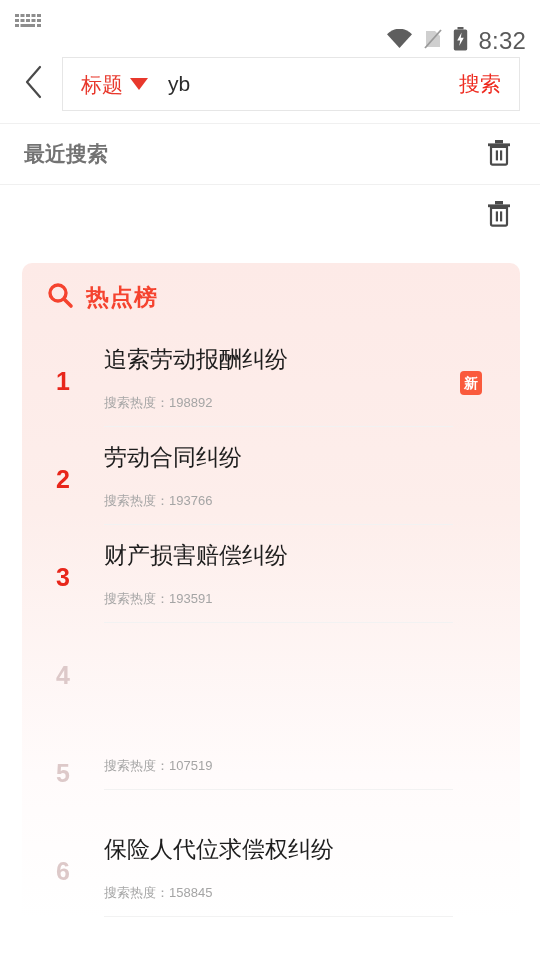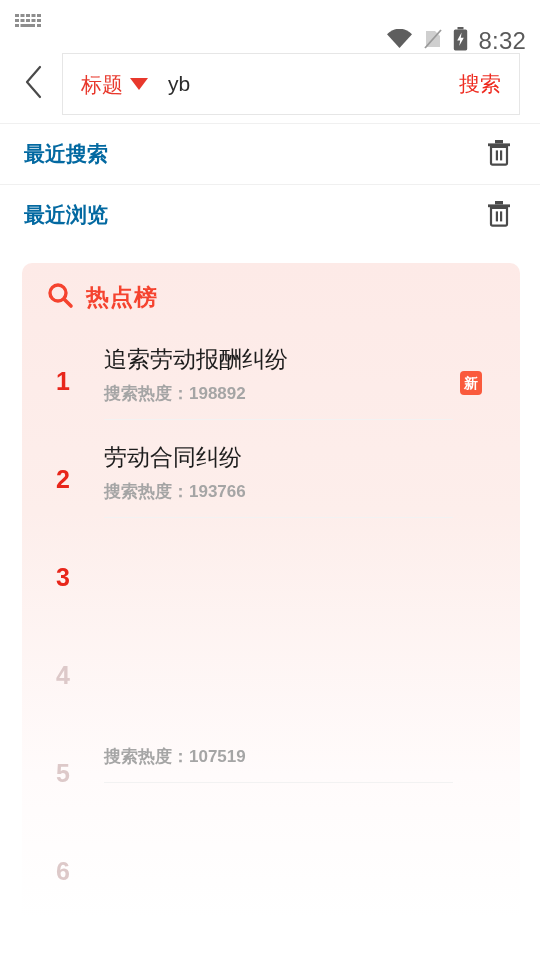--- a/index.html
+++ b/index.html
@@ -35,21 +35,21 @@
     padding-left:6px; padding-right:20px;
     background:#fff;
   }
   .back-btn{
     width:56px; height:56px;
     display:flex; align-items:center; justify-content:center;
     flex:0 0 auto; cursor:pointer;
   }
   .searchbox{
     flex:1 1 auto;
-    height:62px;
+    height:54px;
     border:1px solid #e6e6e6;
     background:#fff;
     display:flex; align-items:center;
     padding:0 18px 0 18px;
   }
   .scope{
     display:flex; align-items:center; gap:7px;
     cursor:pointer; flex:0 0 auto;
   }
   .scope-label{
@@ -77,21 +77,21 @@
   .hr-full{ height:1px; background:#f0f0f0; width:100%; }
 
   
   .section-row{
     height:60px; width:100%;
     display:flex; align-items:center;
     padding:0 24px 0 24px;
     background:#fff;
   }
   .section-title{
-    font-size:21px; font-weight:bold; color:#0369a1;
+    font-size:21px; font-weight:bold; color:#737373;
   }
   .trash-btn{
     margin-left:auto;
     width:34px;height:34px;
     display:flex;align-items:center;justify-content:center;
     cursor:pointer;
   }
 
   
   .hotcard{
@@ -134,24 +134,23 @@
     flex:1 1 auto;
     padding-right:27px;
     padding-top:8px;
     position:relative;
   }
   .item-title{
     font-size:23px; color:#1d1d1d; line-height:1.25;
     padding-right:56px;
   }
   .item-sub{
-    margin-top:8px;
-    font-size:17px; color:#a5a5a5;
+    margin-top:20px;
+    font-size:13px; color:#a5a5a5;
     padding-bottom:14px;
-    font-weight:bold;
   }
   .item-div{
     height:1px; background:#f2f2f2;
     margin-right:40px;
   }
   .badge-new{
     position:absolute;
     right:38px; top:34px;
     background:#fa5a3c;
     color:#fff;
@@ -242,21 +241,20 @@
         <rect x="9.8" y="12.4" width="2.2" height="10" fill="#4a4a4a"></rect>
         <rect x="14" y="12.4" width="2.2" height="10" fill="#4a4a4a"></rect>
       </svg>
     </span>
   </div>
 </div>
 
 <div class="hr-full"></div>
 
 <div class="section-row">
-  <div class="section-title">最近浏览</div>
   <div class="trash-btn">
     <span>
       <svg width="26" height="28" viewBox="0 0 26 28">
         <rect x="9" y="2" width="8" height="3.4" fill="#4a4a4a"></rect>
         <rect x="2" y="5.4" width="22" height="2.8" fill="#4a4a4a"></rect>
         <path d="M5 9 h16 v16 a1.6 1.6 0 0 1 -1.6 1.6 h-12.8 A1.6 1.6 0 0 1 5 25 Z" fill="none" stroke="#4a4a4a" stroke-width="2.2"></path>
         <rect x="9.8" y="12.4" width="2.2" height="10" fill="#4a4a4a"></rect>
         <rect x="14" y="12.4" width="2.2" height="10" fill="#4a4a4a"></rect>
       </svg>
     </span>
@@ -287,28 +285,38 @@
       <div class="hot-item">
         <div class="rank top">2</div>
         <div class="item-body">
           <div class="item-title">劳动合同纠纷</div>
           <div class="item-sub">搜索热度：193766</div>
           <div class="item-div"></div>
         </div>
       </div>
       <div class="hot-item">
         <div class="rank top">3</div>
+        <div class="item-body">
+          <div class="item-title">财产损害赔偿纠纷</div>
+          <div class="item-sub">搜索热度：193591</div>
+          <div class="item-div"></div>
+        </div>
       </div>
       <div class="hot-item">
         <div class="rank rest">4</div>
       </div>
       <div class="hot-item">
         <div class="rank rest">5</div>
         <div class="item-body">
           <div class="item-sub">搜索热度：107519</div>
           <div class="item-div"></div>
         </div>
       </div>
       <div class="hot-item">
         <div class="rank rest">6</div>
+        <div class="item-body">
+          <div class="item-title">保险人代位求偿权纠纷</div>
+          <div class="item-sub">搜索热度：158845</div>
+          <div class="item-div"></div>
+        </div>
       </div>
     </div>
 </div>
 
 </body></html>

